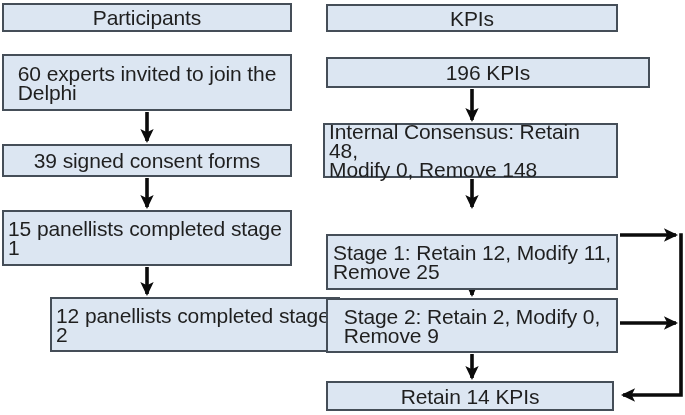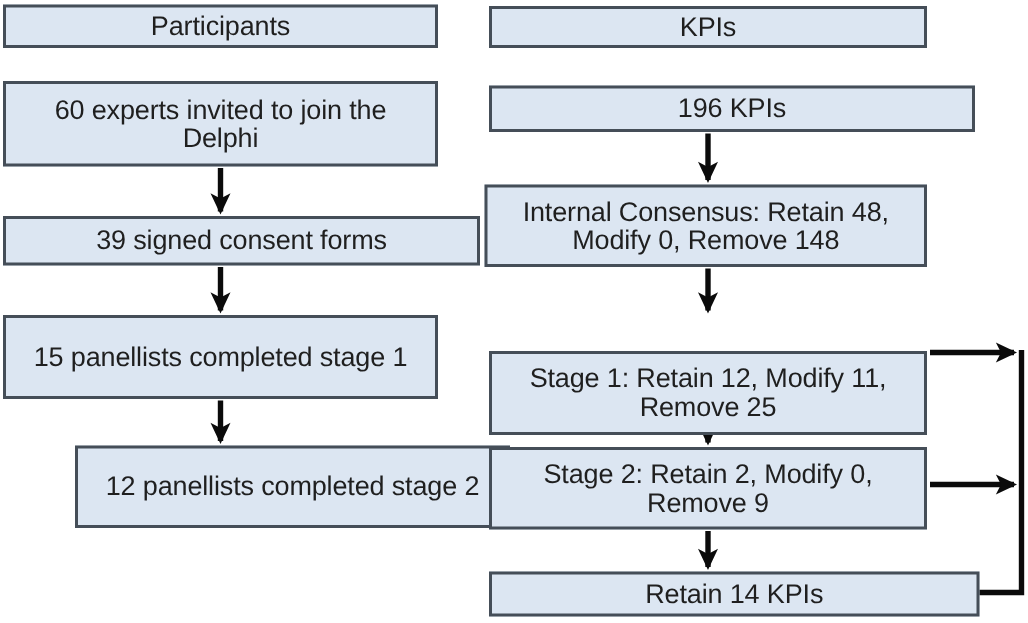--- a/index.html
+++ b/index.html
@@ -22,43 +22,42 @@
     width: 685px;
     height: 415px;
     pointer-events: none;
   }
   .box {
     position: absolute;
     box-sizing: border-box;
     background: #dce6f2;
     border: 2px solid #454e58;
     color: #1f1f1f;
-    font-size: 18px;
+    font-size: 21px;
     line-height: 19px;
     display: flex;
     align-items: center;
     justify-content: center;
-    text-align: center;
     white-space: pre-line;
     padding: 1px 4px;
     letter-spacing: -0.1px;
   }
   
   .b-part-header { left: 2px;   top: 3px;   width: 290px; height: 29px; }
   .b-invited     { left: 2px;   top: 54px;  width: 290px; height: 57px; }
-  .b-consent     { left: 2px;   top: 144px; width: 318px; height: 33px; }
+  .b-consent     { left: 2px;   top: 144px; width: 290px; height: 33px; }
   .b-pstage1     { left: 2px;   top: 210px; width: 290px; height: 56px; }
   .b-pstage2     { left: 2px;   top: 297px; width: 290px; height: 55px; margin-left: 48px; }
   
   .b-kpi-header  { left: 326px; top: 4px;   width: 292px; height: 28px; }
   .b-kpi196      { left: 326px; top: 57px;  width: 324px; height: 31px; }
   .b-internal    { left: 323px; top: 123px; width: 295px; height: 55px; }
   .b-kstage1     { left: 326px; top: 210px; width: 292px; height: 56px; margin-top: 24px; }
   .b-kstage2     { left: 326px; top: 298px; width: 292px; height: 55px; }
-  .b-retain14    { left: 326px; top: 381px; width: 327px; height: 30px; }
+  .b-retain14    { left: 326px; top: 381px; width: 288px; height: 30px; }
 </style>
 </head>
 <body>
 
 <div class="canvas">
 
   <svg class="connectors" viewBox="0 0 685 415" xmlns="http://www.w3.org/2000/svg" aria-hidden="true">
     <defs>
       <marker id="ah" viewBox="0 0 6 6" refX="5" refY="3" markerWidth="4.2" markerHeight="4.2" orient="auto-start-reverse">
         <path d="M0.2,0.35 L5.8,3 L0.2,5.65 L1.55,3 Z" fill="#0b0b0b"></path>

